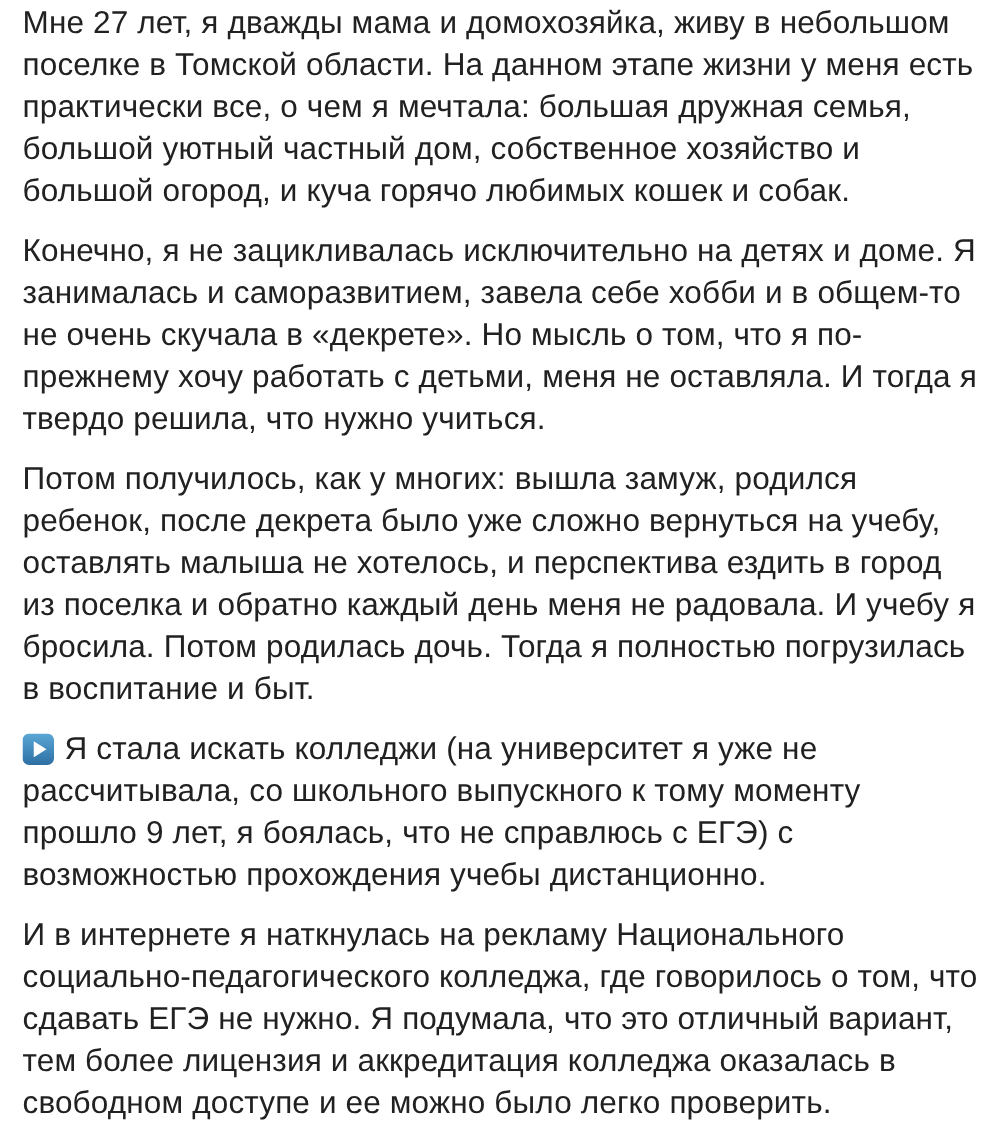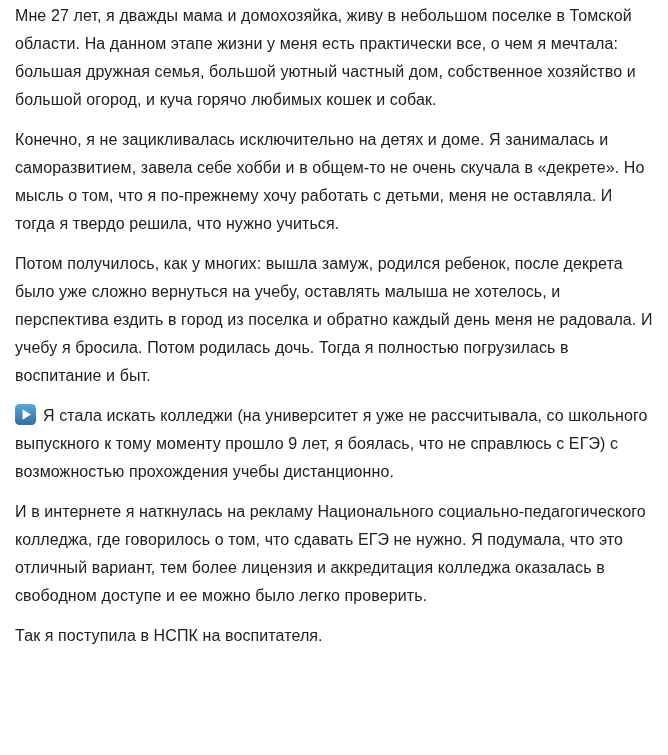--- a/index.html
+++ b/index.html
@@ -14,21 +14,21 @@
     font-family: "Liberation Sans", "DejaVu Sans", sans-serif;
   }
   .article {
     box-sizing: border-box;
     width: 668px;
     padding: 2px 14px 0 15px;
     color: #212121;
   }
   .para {
     margin: 0 0 12px 0;
-    font-size: 16px;
+    font-size: 21px;
     line-height: 28px;
     letter-spacing: 0.1px;
     color: #212121;
   }
   .emoji-play {
     display: inline-block;
     width: 21px;
     height: 21px;
     margin-right: 7px;
     vertical-align: -4px;

